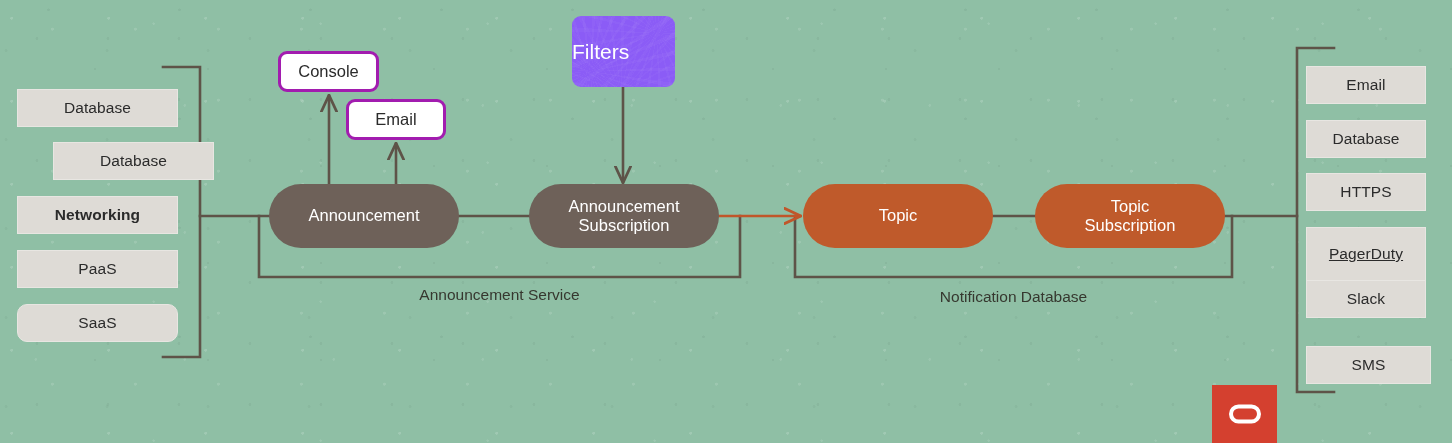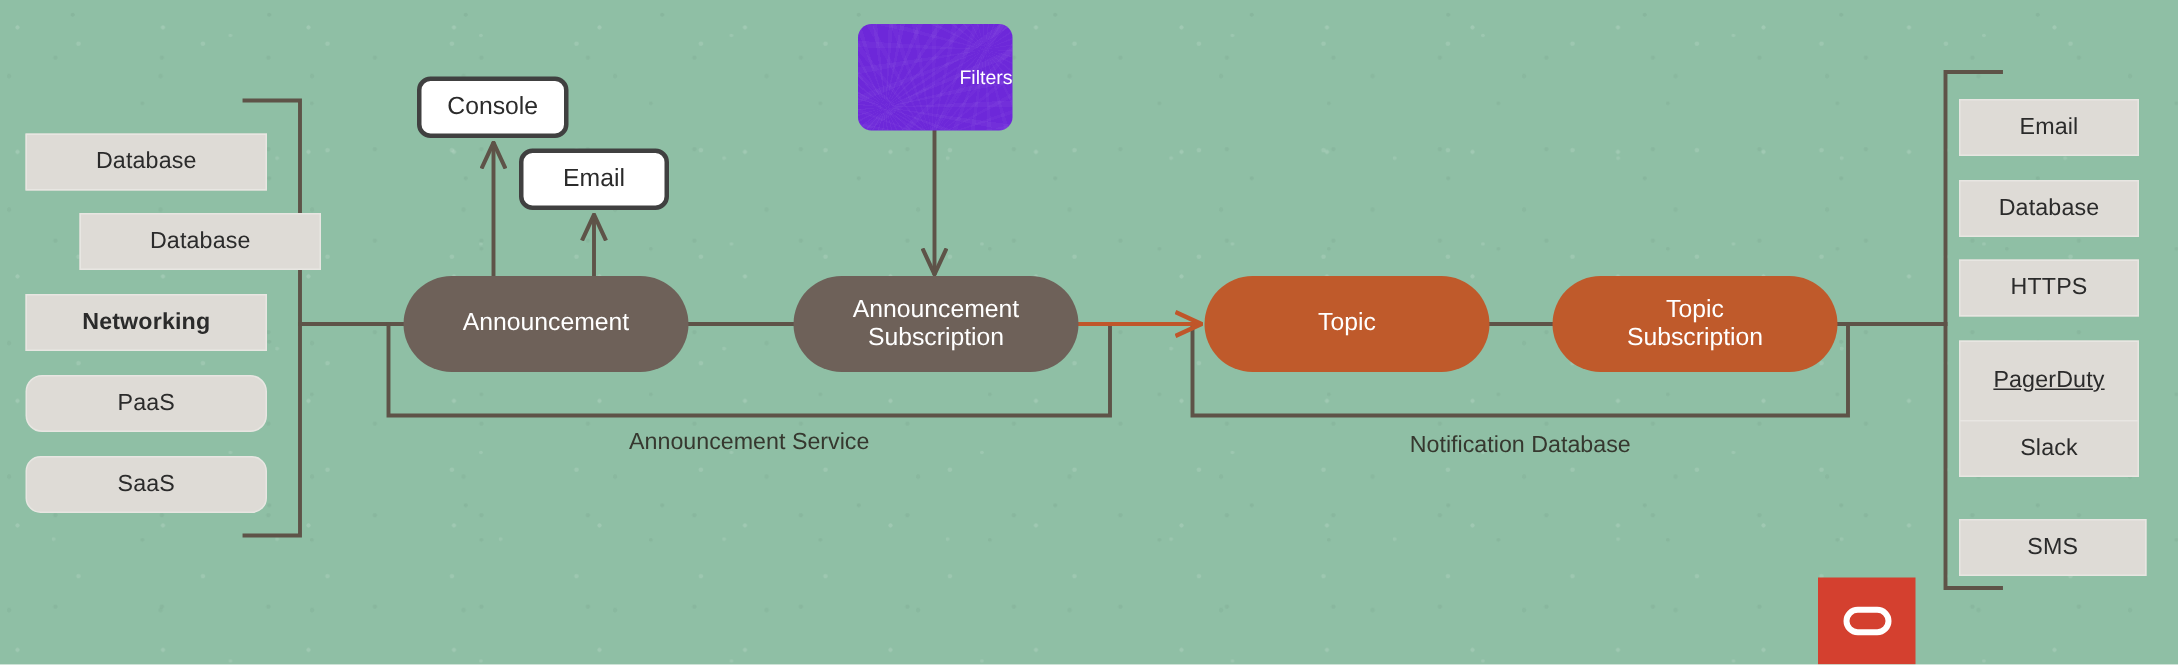--- a/index.html
+++ b/index.html
@@ -48,40 +48,40 @@
     align-items: center;
     justify-content: center;
     box-sizing: border-box;
     letter-spacing: .1px;
   }
 
   
   .wbox {
     position: absolute;
     background: #ffffff;
-    border: 3px solid #404040;
+    border: 3px solid #a21caf;
     border-radius: 9px;
     color: #2b2b2b;
     font-size: 16.5px;
     display: flex;
     align-items: center;
     justify-content: center;
     box-sizing: border-box;
   }
 
   
   .teal-card {
     position: absolute;
-    background: #6d28d9;
+    background: #8b5cf6;
     border-radius: 9px;
     color: #ffffff;
-    font-size: 13px;
-    display: flex;
-    align-items: center;
-    justify-content: flex-end;
+    font-size: 21px;
+    display: flex;
+    align-items: center;
+    justify-content: flex-start;
     box-sizing: border-box;
     overflow: hidden;
   }
   .teal-card .leaf {
     position: absolute;
     inset: 0;
     opacity: .5;
     background-image:
       repeating-conic-gradient(from 10deg at 18% 78%, rgba(255,255,255,.075) 0deg 3deg, rgba(0,0,0,0) 3deg 11deg),
       repeating-conic-gradient(from 55deg at 82% 24%, rgba(255,255,255,.065) 0deg 3deg, rgba(0,0,0,0) 3deg 12deg),
@@ -185,21 +185,21 @@
   <div class="layer">
     <div class="gbox" style="left:17px; top:89px;  width:161px; height:38px;">
       <span>Database</span>
     </div>
     <div class="gbox" style="left:17px; top:142px; width:161px; height:38px;margin-left:36px;">
       <span>Database</span>
     </div>
     <div class="gbox" style="left:17px; top:196px; width:161px; height:38px;font-weight:bold;">
       <span>Networking</span>
     </div>
-    <div class="gbox" style="left:17px; top:250px; width:161px; height:38px;border-radius:11px;">
+    <div class="gbox" style="left:17px; top:250px; width:161px; height:38px;">
       <span>PaaS</span>
     </div>
     <div class="gbox" style="left:17px; top:304px; width:161px; height:38px;border-radius:10px;">
       <span>SaaS</span>
     </div>
   </div>
 
   <div class="layer">
     <div class="wbox" style="left:278px; top:51px; width:101px; height:41px;">
       <span>Console</span>

